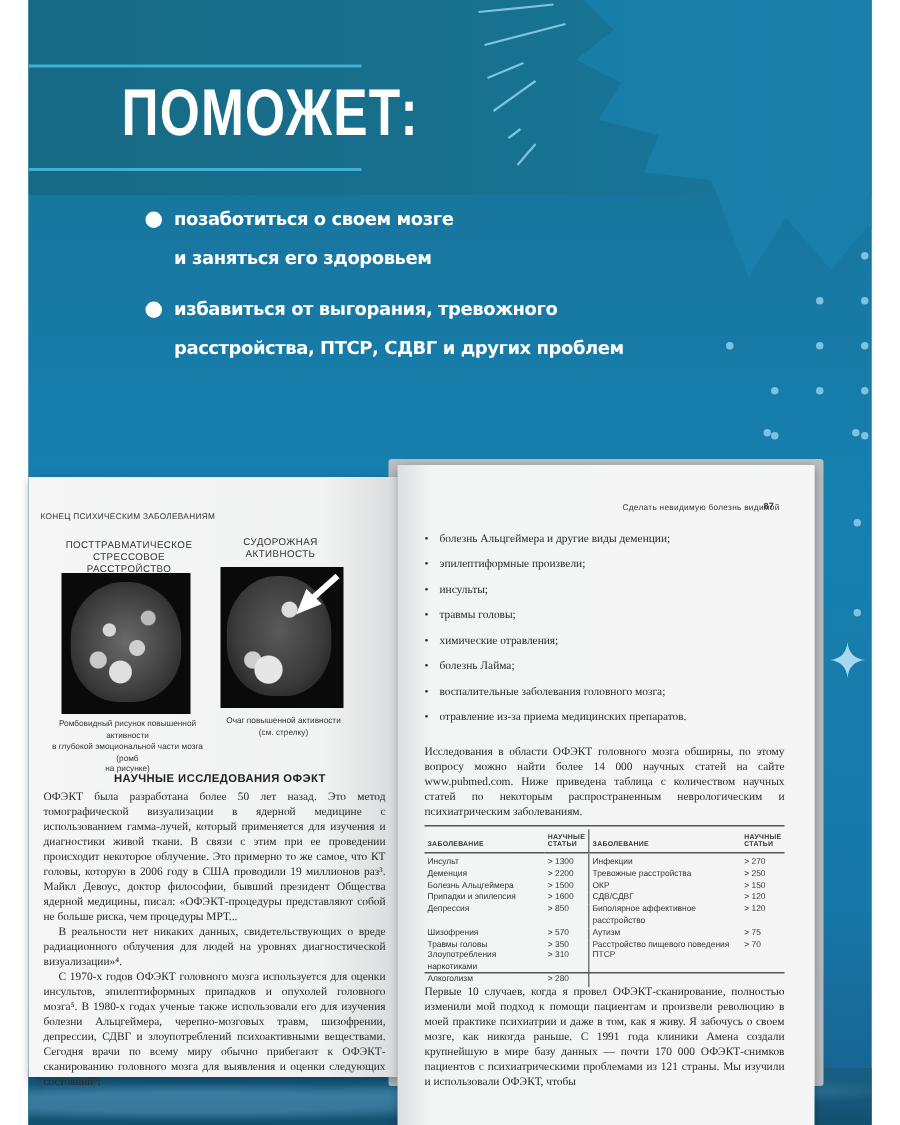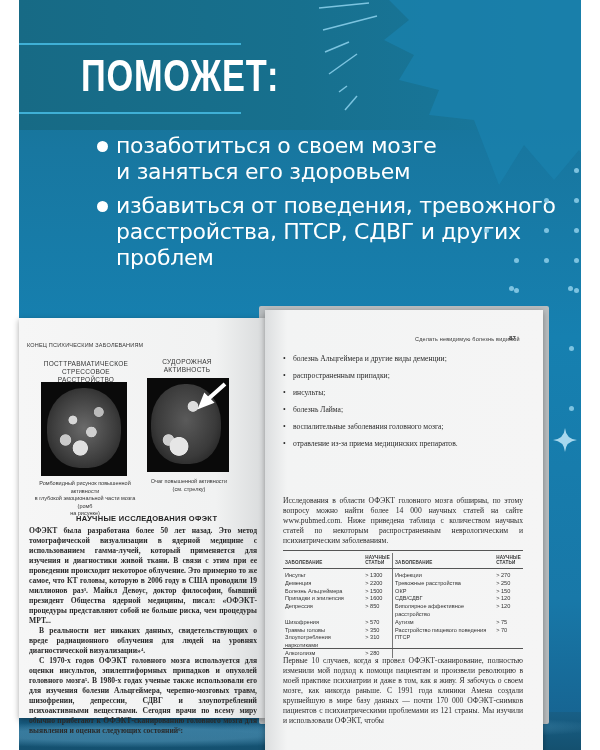--- a/index.html
+++ b/index.html
@@ -25,22 +25,22 @@
   .title {
     position: absolute; left: 62px; top: 52px; width: 200px;
     font-family: "Liberation Sans", sans-serif; font-weight: 700;
     font-size: 44px; letter-spacing: 1px; color: #ffffff;
     transform: scaleX(0.78); transform-origin: left center;
     line-height: 48px;
   }
   .bullets { position: absolute; left: 77px; top: 133px; width: 480px; }
   .bullet {
     position: relative; padding-left: 20px; color: #ffffff;
-    font-family: "DejaVu Sans", sans-serif; font-size: 22px; line-height: 26px;
-    margin-bottom: 8px; letter-spacing: -0.3px;
+    font-family: "DejaVu Sans", sans-serif; font-size: 12px; line-height: 26px;
+    margin-bottom: 8px; letter-spacing: -0.3px; font-weight: bold;
   }
   .bullet .dot {
     position: absolute; left: 1px; top: 8px; width: 11px; height: 11px;
     border-radius: 50%; background: #ffffff;
   }
   .sparkdot { position: absolute; width: 5px; height: 5px; border-radius: 50%; background: #8fcfea; opacity: 0.85; }
 
   .book {
     position: absolute; left: 19px; top: 306px; width: 528px; height: 444px;
   }
@@ -68,21 +68,21 @@
       radial-gradient(circle at 70% 30%, #bbbbbb 0 6%, transparent 7%),
       radial-gradient(circle at 25% 65%, #c9c9c9 0 7%, transparent 8%),
       radial-gradient(ellipse at 50% 50%, #6a6a6a 0%, #3d3d3d 60%, #1a1a1a 100%);
   }
   .caption { position: absolute; font-size: 5.5px; color: #333; text-align: center; line-height: 7.5px; }
   .section-h { position: absolute; font-size: 7.5px; font-weight: 700; color: #222; letter-spacing: 0.3px; padding-left: 47px; }
   .bodytext {
     position: absolute; font-family: "Liberation Serif", serif; font-size: 7.6px; line-height: 10px;
     color: #2a2a2a; text-align: justify;
   }
-  .bodytext p { text-indent: 0; font-weight: bold; }
+  .bodytext p { text-indent: 0; }
   .bodytext p.ind { text-indent: 10px; }
   .rlist { position: absolute; list-style: none; font-family: "Liberation Serif", serif; font-size: 7.6px; color: #2a2a2a; }
   .rlist li { position: relative; padding-left: 10px; height: 17px; line-height: 10px; }
   .rlist li::before { content: "•"; position: absolute; left: 0; top: 0; }
 
   table.pubs { position: absolute; border-collapse: collapse; font-size: 5.6px; color: #333; }
   table.pubs th { font-weight: 700; font-size: 4.6px; text-align: left; padding: 2px 2px 3px; border-bottom: 1px solid #555; vertical-align: bottom; letter-spacing: 0.2px; }
   table.pubs td { padding: 0 2px; line-height: 7.8px; vertical-align: top; }
   table.pubs .num { text-align: left; white-space: nowrap; }
   table.pubs .sep { border-left: 1px solid #777; }
@@ -114,21 +114,21 @@
 
   <div class="bullets">
     <div class="bullet">
       <span class="dot"></span>
       <div>позаботиться о своем мозге</div>
       <div>и заняться его здоровьем</div>
     </div>
     <div class="bullet">
       <span class="dot"></span>
 
-      <div>избавиться от поведения, тревожного</div>
+      <div>избавиться от выгорания, тревожного</div>
       <div>расстройства, ПТСР, СДВГ и других проблем</div>
     </div>
   </div>
 
   <div>
     <span class="sparkdot" style="left:555px;top:168px"></span>
     <span class="sparkdot" style="left:525px;top:198px"></span>
       <span class="sparkdot" style="left:555px;top:198px"></span>
     <span class="sparkdot" style="left:465px;top:228px"></span>
       <span class="sparkdot" style="left:525px;top:228px"></span>
@@ -191,22 +191,24 @@
       <p class="ind">С 1970-х годов ОФЭКТ головного мозга используется для оценки инсультов, эпилептиформных припадков и опухолей головного мозга⁵. В 1980-х годах ученые также использовали его для изучения болезни Альцгеймера, черепно-мозговых травм, шизофрении, депрессии, СДВГ и злоупотреблений психоактивными веществами. Сегодня врачи по всему миру обычно прибегают к ОФЭКТ-сканированию головного мозга для выявления и оценки следующих состояний⁶:</p>
     </div>
   </div>
 
   <div class="page right">
     <div class="running-head" style="left:150px;top:26px;font-family:'Liberation Sans',sans-serif;font-size:5.5px">Сделать невидимую болезнь видимой</div>
     <div class="running-head" style="left:244px;top:25px;font-weight:700;font-size:6px">87</div>
 
     <ul class="rlist" style="left:18px;top:44px;width:250px">
       <li>болезнь Альцгеймера и другие виды деменции;</li>
-      <li>распространенным припадки;</li>
+      <li>эпилептиформные произвели;</li>
       <li>инсульты;</li>
+      <li>травмы головы;</li>
+      <li>химические отравления;</li>
       <li>болезнь Лайма;</li>
       <li>воспалительные заболевания головного мозга;</li>
       <li>отравление из-за приема медицинских препаратов.</li>
     </ul>
 
     <div class="bodytext" style="left:18px;top:186px;width:240px">Исследования в области ОФЭКТ головного мозга обширны, по этому вопросу можно найти более 14 000 научных статей на сайте www.pubmed.com. Ниже приведена таблица с количеством научных статей по некоторым распространенным неврологическим и психиатрическим заболеваниям.</div>
 
     <div class="rule" style="left:18px;top:240px;width:240px"></div>
     <table class="pubs" style="left:18px;top:243px;width:240px">
       <thead>

